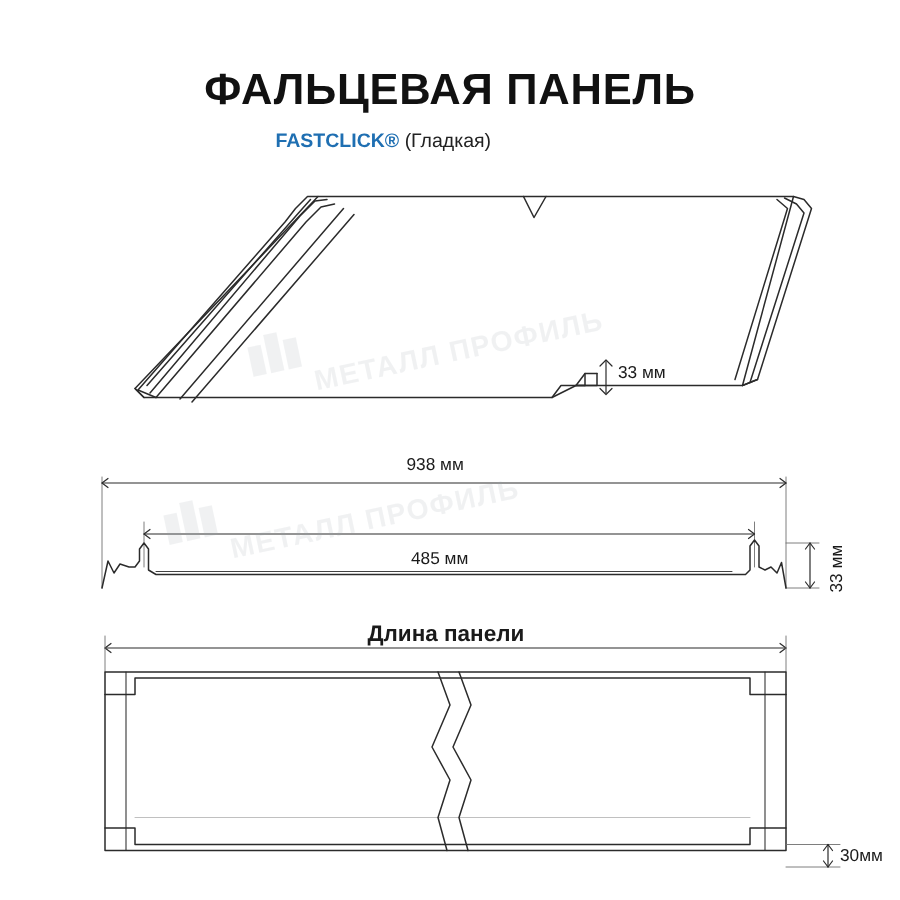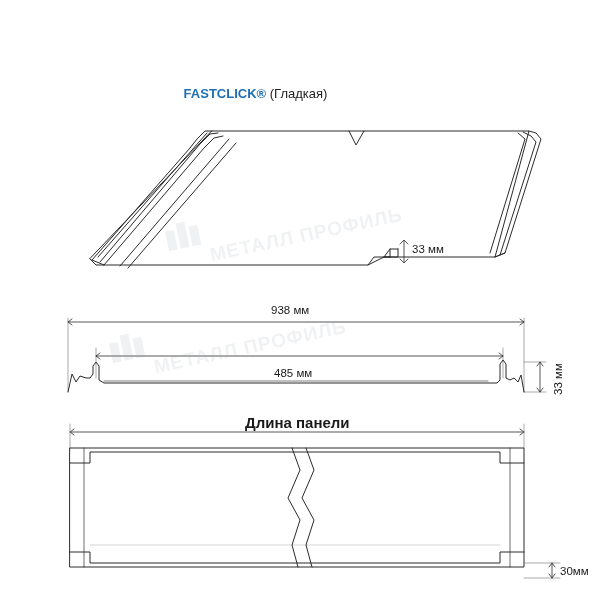--- a/index.html
+++ b/index.html
@@ -91,20 +91,21 @@
   .dim-label.vert {
     transform: rotate(-90deg);
     transform-origin: left top;
   }
 </style>
 </head>
 <body>
 
 <div class="page">
 
+  <div class="title">ФАЛЬЦЕВАЯ ПАНЕЛЬ</div>
   <div class="subtitle">
     <span class="brand">FASTCLICK®</span><span> (Гладкая)</span>
   </div>
 
   <svg class="svg-layer" width="600" height="600" viewBox="0 0 600 600">
     <g fill="none" stroke="#2b2b2b" stroke-width="1" stroke-linejoin="round" stroke-linecap="round">
 
       <g>
 
         <path d="M212,131 L529,131 L495,257 L384,257 L368,265 L96,265 L90,259 Z" stroke="#2b2b2b"></path>

